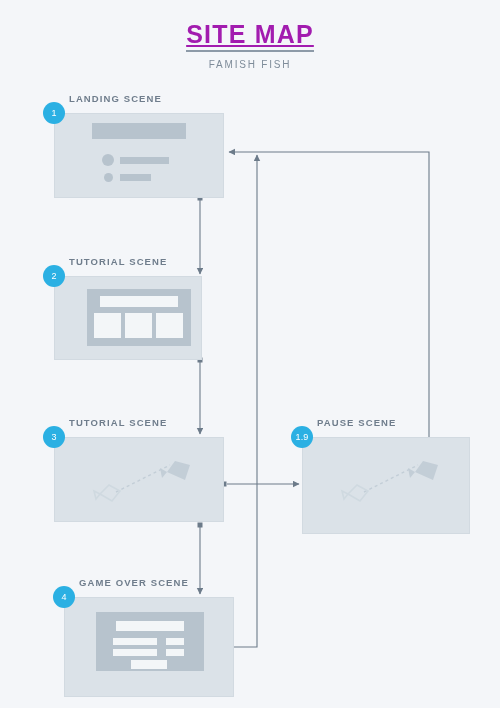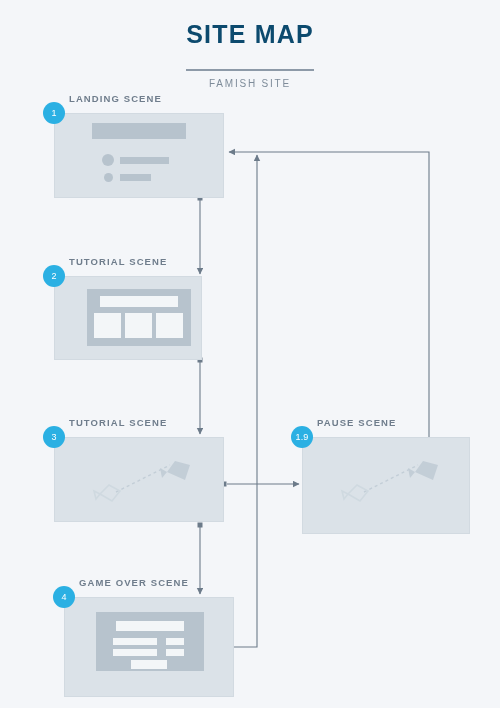--- a/index.html
+++ b/index.html
@@ -8,23 +8,24 @@
     background:#f4f6f9;
     font-family:"Liberation Sans", sans-serif;
     position:relative;
     overflow:hidden;
   }
   #canvas { position:absolute; inset:0; width:500px; height:708px; }
 
   
   .header { position:absolute; left:0; top:20px; width:500px; text-align:center; }
   .title {
-    font-size:25px; letter-spacing:1.2px; color:#0c4a6e;
-    font-weight:bold; display:inline-block; padding-bottom:20px;
+    font-size:25px; letter-spacing:1.2px; color:#a21caf;
+    font-weight:bold; display:inline-block; padding-bottom:1px;
     border-bottom:2px solid #8d9aa8;
+    text-decoration:underline;
   }
   .subtitle {
     margin-top:7px; font-size:10px; letter-spacing:1.8px;
     color:#7e8c9a; font-weight:normal;
   }
 
   
   .wires { position:absolute; left:0; top:0; width:500px; height:708px; pointer-events:none; }
 
   
@@ -56,21 +57,21 @@
 
   svg { display:block; }
 </style>
 </head>
 <body>
 
 <div id="canvas">
 
   <div class="header">
     <div class="title">SITE MAP</div>
-    <div class="subtitle">FAMISH SITE</div>
+    <div class="subtitle">FAMISH FISH</div>
   </div>
 
   <svg class="wires" viewBox="0 0 500 708" width="500" height="708">
     <defs>
       <marker id="ah" markerWidth="7" markerHeight="7" refX="6" refY="3.2" orient="auto" markerUnits="userSpaceOnUse">
         <path d="M0,0 L6.5,3.2 L0,6.4 z" fill="#6c7b8a"></path>
       </marker>
     </defs>
     <g stroke="#6c7b8a" stroke-width="1.1" fill="none">
 

